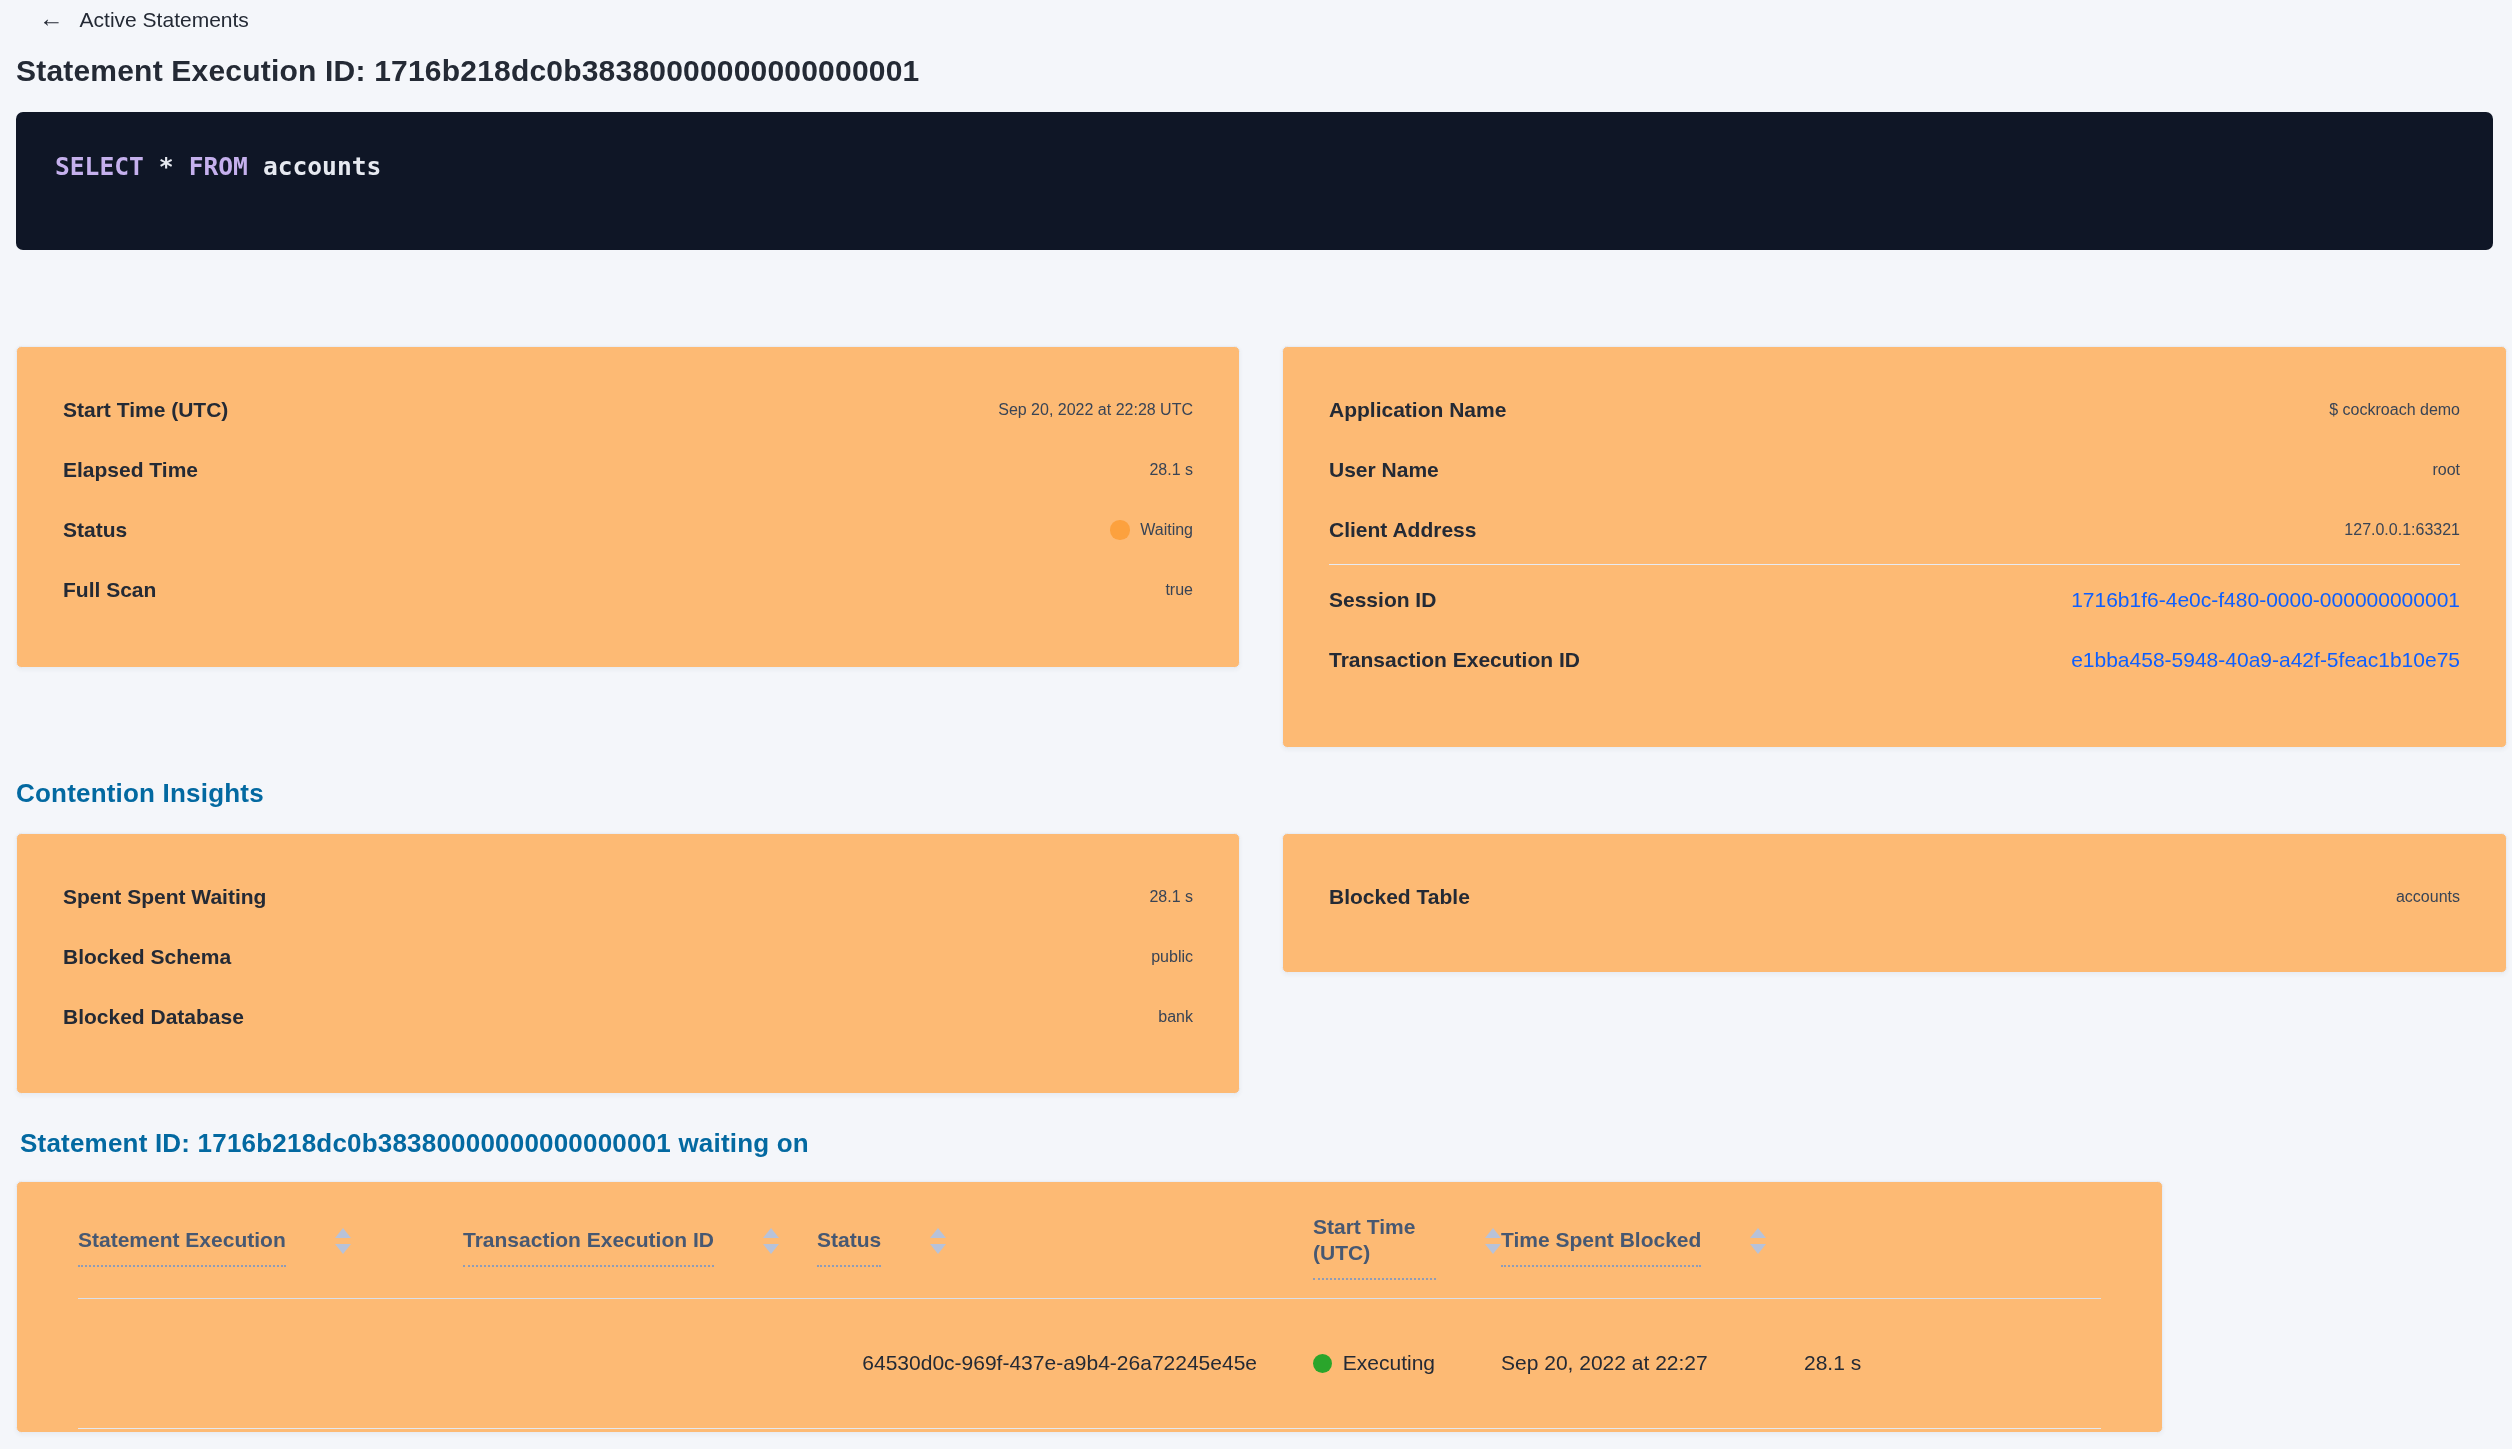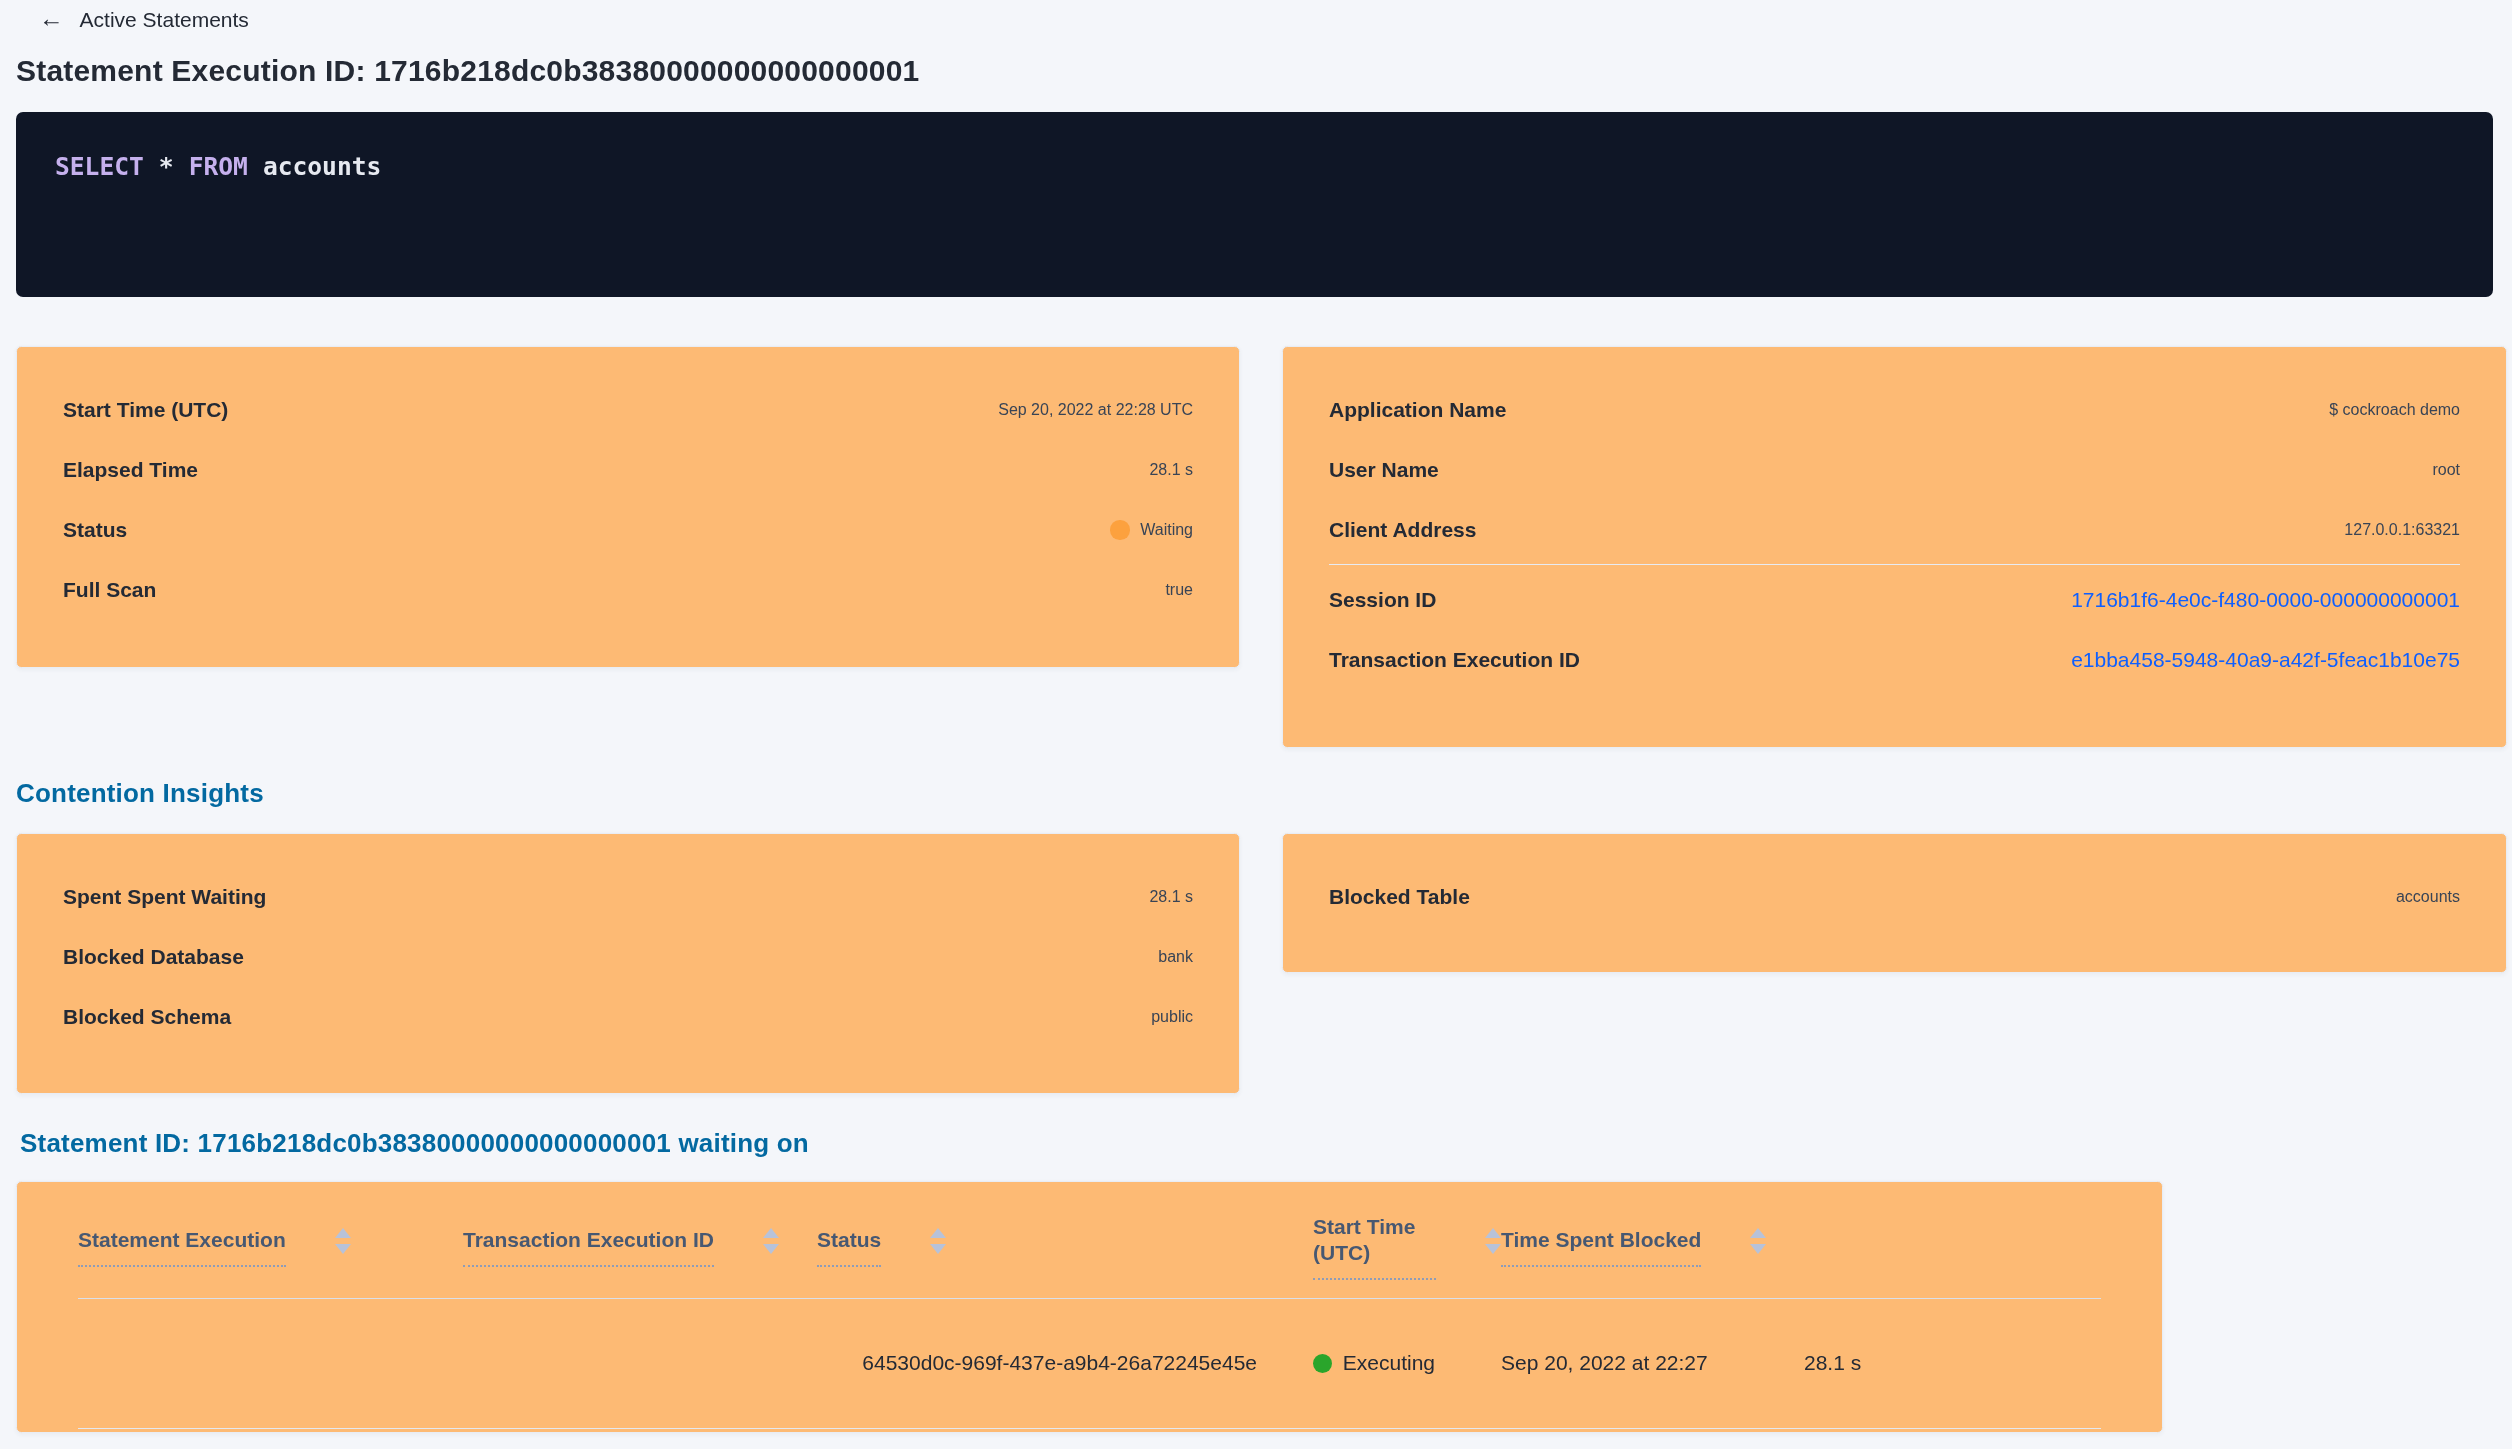--- a/index.html
+++ b/index.html
@@ -24,21 +24,21 @@
 
   
   .page-title {
     left:16px; top:54px;
     font-size:30px; font-weight:bold; color:#242a35;
     letter-spacing:0.2px;
   }
 
   
   .sql-box {
-    left:16px; top:112px; width:2477px; height:185px;
+    left:16px; top:112px; width:2477px; height:138px;
     background:#0f1626; border-radius:7px;
     padding:40px 39px;
   }
   .sql-line {
     font-family:"DejaVu Sans Mono", monospace;
     font-size:24.6px; font-weight:bold; white-space:pre;
     color:#e6e9f0;
   }
   .sql-line .tok { margin-right:15px; }
   .sql-line .tok:last-child { margin-right:0; }
@@ -157,26 +157,26 @@
 </div>
 
 <h2 class="abs section-heading h-contention">Contention Insights</h2>
 
 <div class="card" style="left:16px; top:833px; width:1224px; height:261px;">
   <div class="kv-row">
     <span class="kv-label">Spent Spent Waiting</span>
     <span class="kv-value">28.1 s</span>
   </div>
   <div class="kv-row">
+    <span class="kv-label">Blocked Schema</span>
+    <span class="kv-value">public</span>
+  </div>
+  <div class="kv-row">
     <span class="kv-label">Blocked Database</span>
     <span class="kv-value">bank</span>
-  </div>
-  <div class="kv-row">
-    <span class="kv-label">Blocked Schema</span>
-    <span class="kv-value">public</span>
   </div>
 </div>
 
 <div class="card" style="left:1282px; top:833px; width:1225px; height:140px;">
   <div class="kv-row">
     <span class="kv-label">Blocked Table</span>
     <span class="kv-value">accounts</span>
   </div>
 </div>
 

